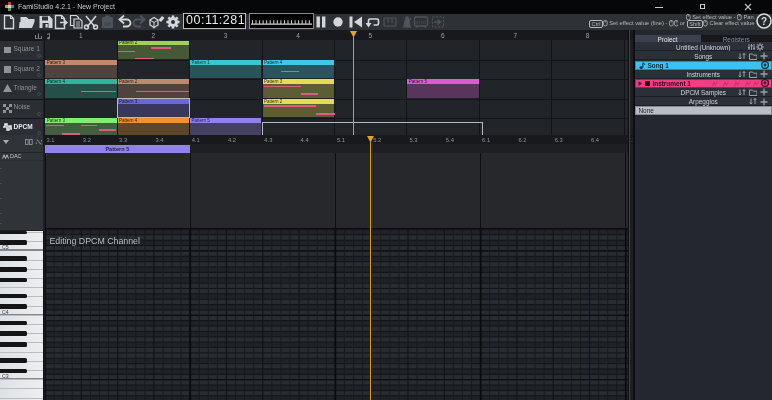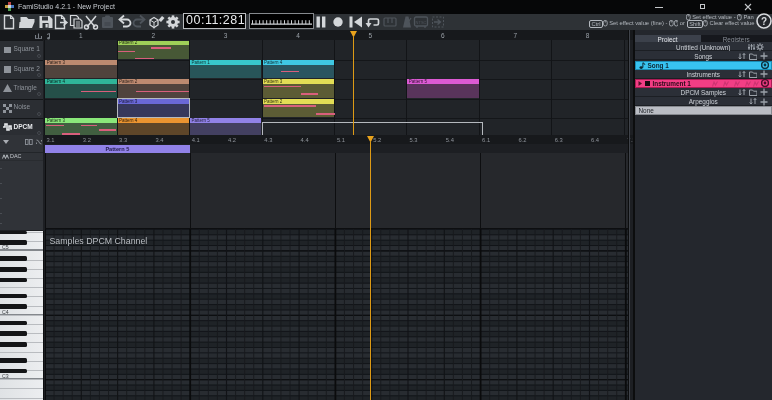--- a/index.html
+++ b/index.html
@@ -392,21 +392,21 @@
 <path d="M508.20 0 V171.5" stroke="#111316" stroke-width="1.1"></path>
 <path d="M517.27 0 V171.5" stroke="#171a1d" stroke-width="0.9"></path>
 <path d="M526.35 0 V171.5" stroke="#171a1d" stroke-width="0.9"></path>
 <path d="M535.42 0 V171.5" stroke="#171a1d" stroke-width="0.9"></path>
 <path d="M544.50 0 V171.5" stroke="#111316" stroke-width="1.1"></path>
 <path d="M553.58 0 V171.5" stroke="#171a1d" stroke-width="0.9"></path>
 <path d="M562.65 0 V171.5" stroke="#171a1d" stroke-width="0.9"></path>
 <path d="M571.73 0 V171.5" stroke="#171a1d" stroke-width="0.9"></path>
 <path d="M580.80 0 V171.5" stroke="#0a0b0c" stroke-width="1.8"></path>
 </svg>
-<div class="a" style="left:49.5px;top:237px;font-size:8.8px;color:#b9bdc2;line-height:9.8px;white-space:nowrap;">Samples DPCM Channel</div>
+<div class="a" style="left:49.5px;top:237px;font-size:8.8px;color:#b9bdc2;line-height:9.8px;white-space:nowrap;">Editing DPCM Channel</div>
 <div class="a" style="left:627.5px;top:135.3px;width:1.5px;height:264.7px;background:#0c0d0e"></div>
 <div class="a" style="left:629.0px;top:135.3px;width:1px;height:264.7px;background:#3f434a"></div>
 <div class="a" style="left:0px;top:230.5px;width:44px;height:169.5px;background:#1b1d20"></div>
 <div class="a" style="left:0px;top:230.5px;width:42.5px;height:1.5000000000000284px;background:linear-gradient(to right,#dfe2e5,#eceef0)"></div>
 <div class="a" style="left:0px;top:232.00000000000003px;width:42.5px;height:9.199999999999989px;background:linear-gradient(to right,#dfe2e5,#eceef0)"></div>
 <div class="a" style="left:0px;top:232.00000000000003px;width:42.5px;height:1px;background:#b9bcc0"></div>
 <div class="a" style="left:0px;top:241.20000000000002px;width:42.5px;height:9.199999999999989px;background:linear-gradient(to right,#dfe2e5,#eceef0)"></div>
 <div class="a" style="left:0px;top:241.20000000000002px;width:42.5px;height:1px;background:#b9bcc0"></div>
 <div class="a" style="left:0px;top:250.40000000000003px;width:42.5px;height:9.199999999999989px;background:linear-gradient(to right,#dfe2e5,#eceef0)"></div>
 <div class="a" style="left:0px;top:250.40000000000003px;width:42.5px;height:1px;background:#b9bcc0"></div>

